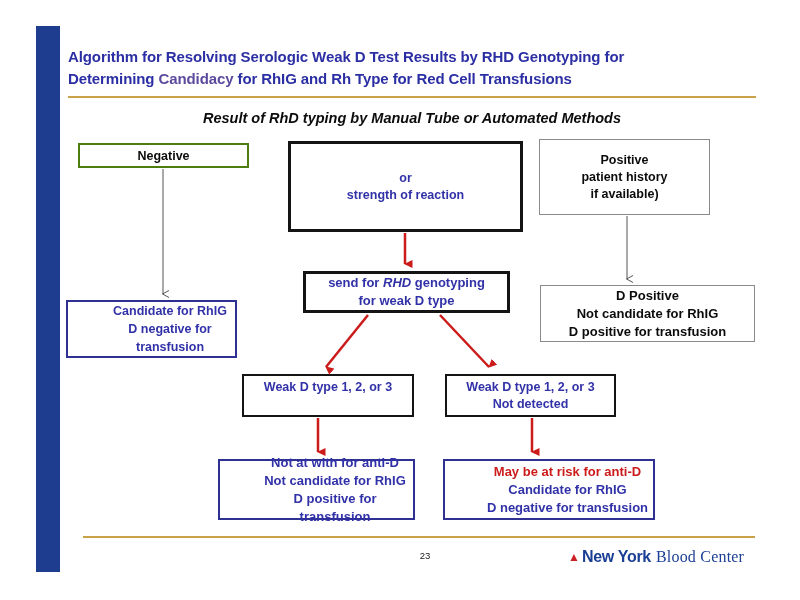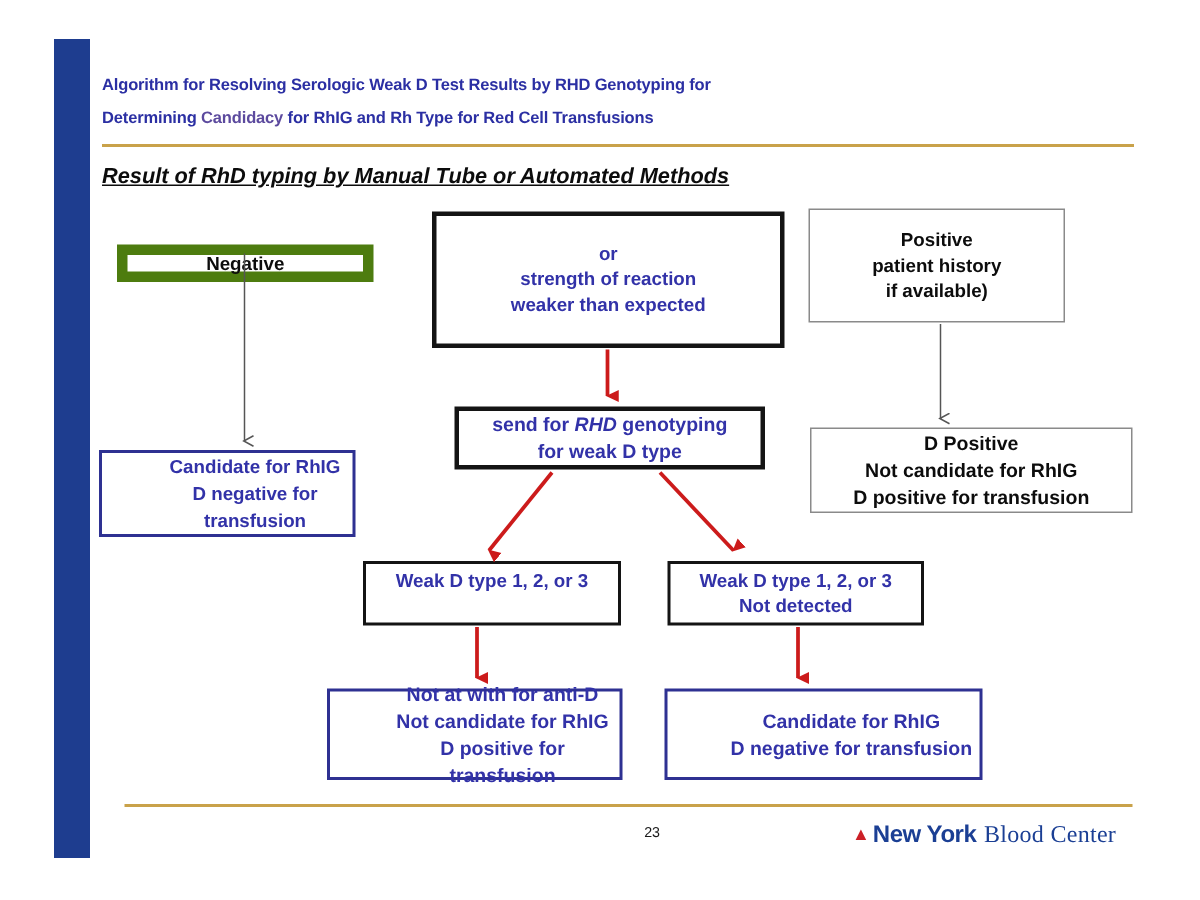--- a/index.html
+++ b/index.html
@@ -7,42 +7,42 @@
     width:800px;height:600px;position:relative;overflow:hidden;
     background:#ffffff;
     font-family:"Liberation Sans", sans-serif;
   }
   .sidebar{
     position:absolute;left:36px;top:26px;width:24px;height:546px;
     background:#1e3d8f;
   }
   .title{
     position:absolute;left:68px;top:46px;width:692px;
-    font-size:11px;font-weight:bold;line-height:22px;
+    font-size:15px;font-weight:bold;line-height:22px;
     color:#2b2fa3;letter-spacing:-0.1px;
   }
   .candidacy{color:#5c4a9e;}
   .title-rule{
     position:absolute;left:68px;top:96px;width:688px;height:2px;
     background:#c9a24a;
   }
   .subtitle{
     position:absolute;left:68px;top:110px;width:688px;
-    text-align:left;font-size:14.5px;font-weight:bold;font-style:italic;
-    color:#0c0c0c;text-decoration:underline;
+    text-align:center;font-size:14.5px;font-weight:bold;font-style:italic;
+    color:#0c0c0c;
   }
   .box{
     position:absolute;box-sizing:border-box;background:#ffffff;
     display:flex;flex-direction:column;align-items:center;justify-content:center;
     text-align:center;font-weight:bold;
   }
   .blue-text{color:#3232a8;}
   .black-text{color:#0c0c0c;}
   .red-text{color:#cc1b1b;}
-  .thin-blue-border{border:7px solid #4d7c0f;margin-top:20px;}
+  .thin-blue-border{border:2px solid #4d7c0f;}
   .thick-black-border{border:3px solid #141414;}
   .mid-black-border{border:2.5px solid #141414;}
   .gray-border{border:1.5px solid #8a8a8a;}
   .navy-border{border:2.5px solid #2e3192;padding-left:37px;}
 
   .box-negative{left:78px;top:143px;width:171px;height:25px;font-size:12.5px;}
   .box-discrepant{left:288px;top:141px;width:235px;height:91px;font-size:12.5px;line-height:17px;}
   .box-positive{left:539px;top:139px;width:171px;height:76px;font-size:12.5px;line-height:17px;}
   .box-genotyping{left:303px;top:271px;width:207px;height:42px;font-size:13px;line-height:18px;}
   .box-candidate{left:66px;top:300px;width:171px;height:58px;font-size:12.5px;line-height:18px;}
@@ -51,21 +51,21 @@
   .box-weak-notdetected{left:445px;top:374px;width:171px;height:43px;font-size:12.5px;line-height:17px;justify-content:flex-start;padding-top:3px;}
   .box-notrisk{left:218px;top:459px;width:197px;height:61px;font-size:13px;line-height:18px;}
   .box-mayrisk{left:443px;top:459px;width:212px;height:61px;font-size:13px;line-height:18px;}
 
   .arrows{position:absolute;left:0;top:0;width:800px;height:600px;pointer-events:none;}
 
   .footer-rule{
     position:absolute;left:83px;top:536px;width:672px;height:2px;background:#c9a24a;
   }
   .page-number{
-    position:absolute;left:410px;top:550px;width:30px;text-align:right;
+    position:absolute;left:410px;top:550px;width:30px;text-align:center;
     font-size:9.5px;font-weight:normal;color:#1a1a1a;
   }
   .logo{
     position:absolute;left:568px;top:548px;display:flex;align-items:baseline;
     white-space:nowrap;
   }
   .logo-mark{color:#cc2027;font-size:12px;margin-right:2px;position:relative;top:-1px;}
   .logo-bold{font-size:16px;font-weight:bold;color:#1b3f94;letter-spacing:-0.3px;}
   .logo-serif{font-family:"Liberation Serif", serif;font-size:16px;color:#1b3f94;margin-left:5px;letter-spacing:0.2px;}
 </style>
@@ -82,21 +82,20 @@
 
 <div class="subtitle">Result of RhD typing by Manual Tube or Automated Methods</div>
 
 <div class="box thin-blue-border black-text box-negative">
   <span>Negative</span>
 </div>
 
 <div class="box thick-black-border blue-text box-discrepant">
   <span>or</span>
   <span>strength of reaction</span>
-  <span>weaker than expected</span>
 </div>
 
 <div class="box gray-border black-text box-positive">
   <span>Positive</span>
   <span>patient history</span>
   <span>if available)</span>
 </div>
 
 <div class="box thick-black-border blue-text box-genotyping">
   <span><span>send for </span><i>RHD</i><span> genotyping</span></span>
@@ -124,20 +123,21 @@
   <span>Not detected</span>
 </div>
 
 <div class="box navy-border blue-text box-notrisk">
   <span>Not at with for anti-D</span>
   <span>Not candidate for RhIG</span>
   <span>D positive for transfusion</span>
 </div>
 
 <div class="box navy-border blue-text box-mayrisk">
+  <span class="red-text">May be at risk for anti-D</span>
   <span>Candidate for RhIG</span>
   <span>D negative for transfusion</span>
 </div>
 
 <svg class="arrows" viewBox="0 0 800 600" xmlns="http://www.w3.org/2000/svg">
   <defs>
     <marker id="head-gray" markerWidth="8" markerHeight="8" refX="4" refY="6.5" orient="auto-start-reverse" markerUnits="userSpaceOnUse">
       <path d="M0.5,0.5 L4,7 L7.5,0.5" fill="none" stroke="#555555" stroke-width="1"></path>
     </marker>
     <marker id="head-red" markerWidth="9" markerHeight="9" refX="4.5" refY="7.5" orient="auto-start-reverse" markerUnits="userSpaceOnUse">

